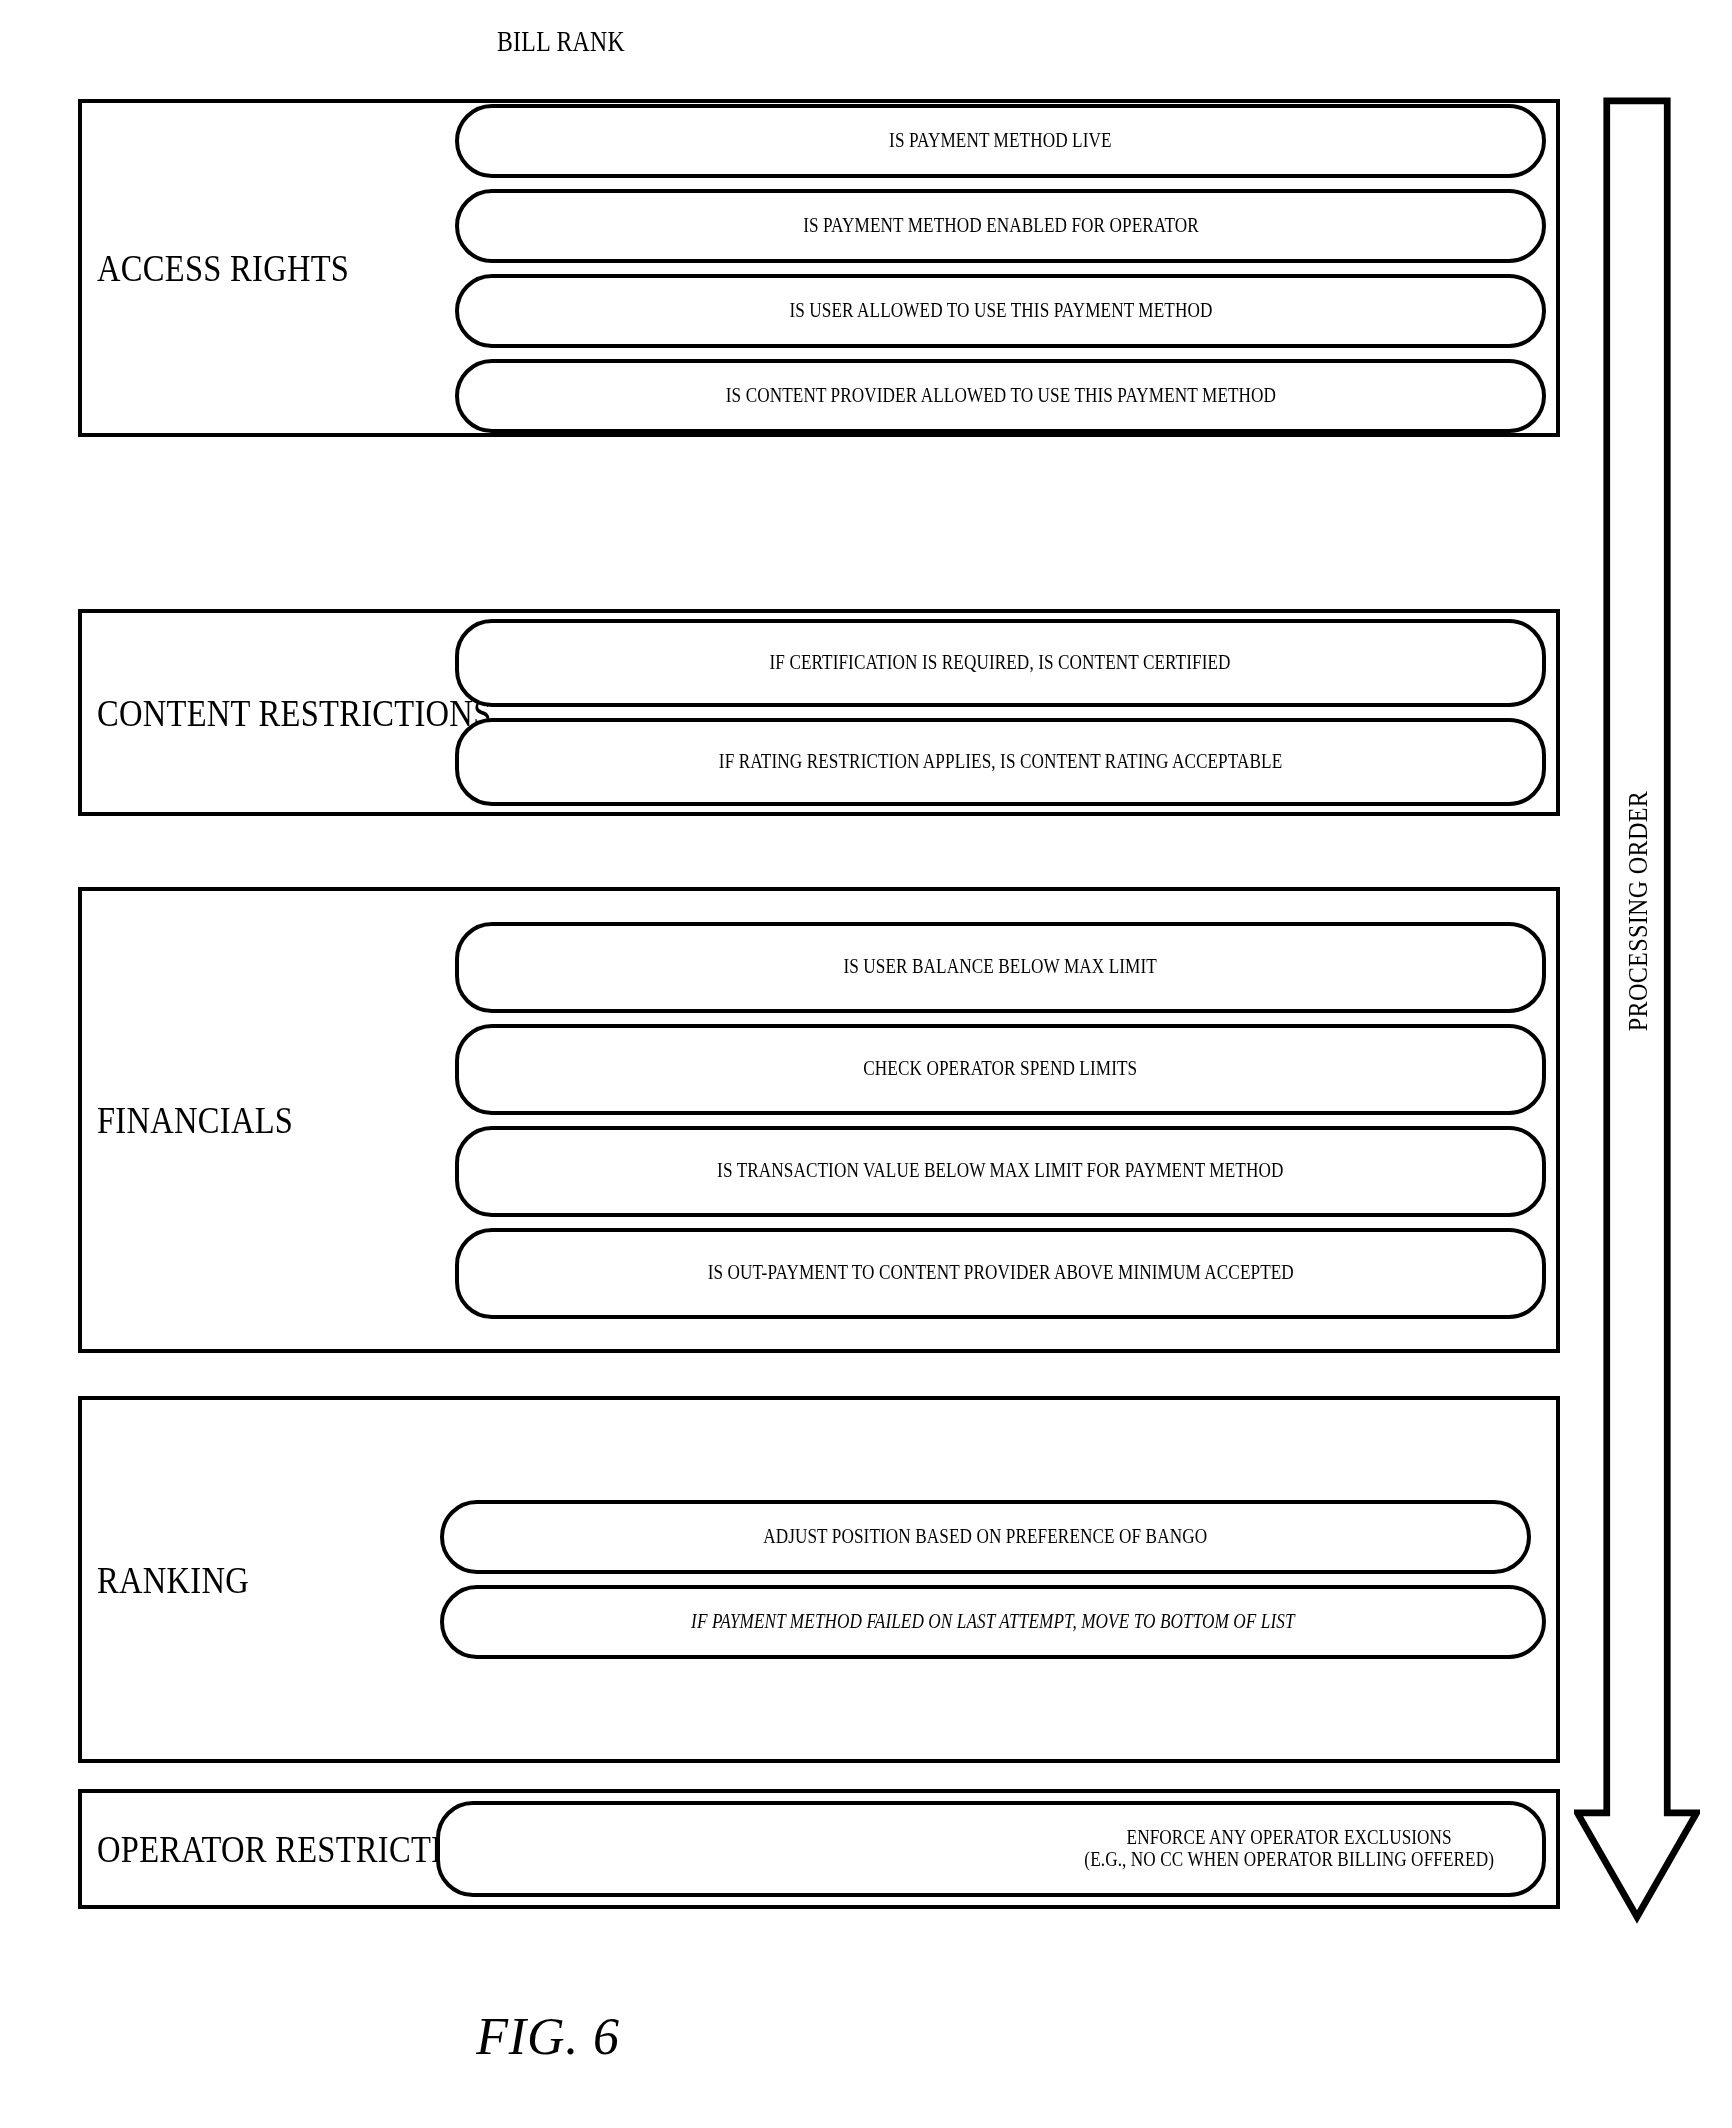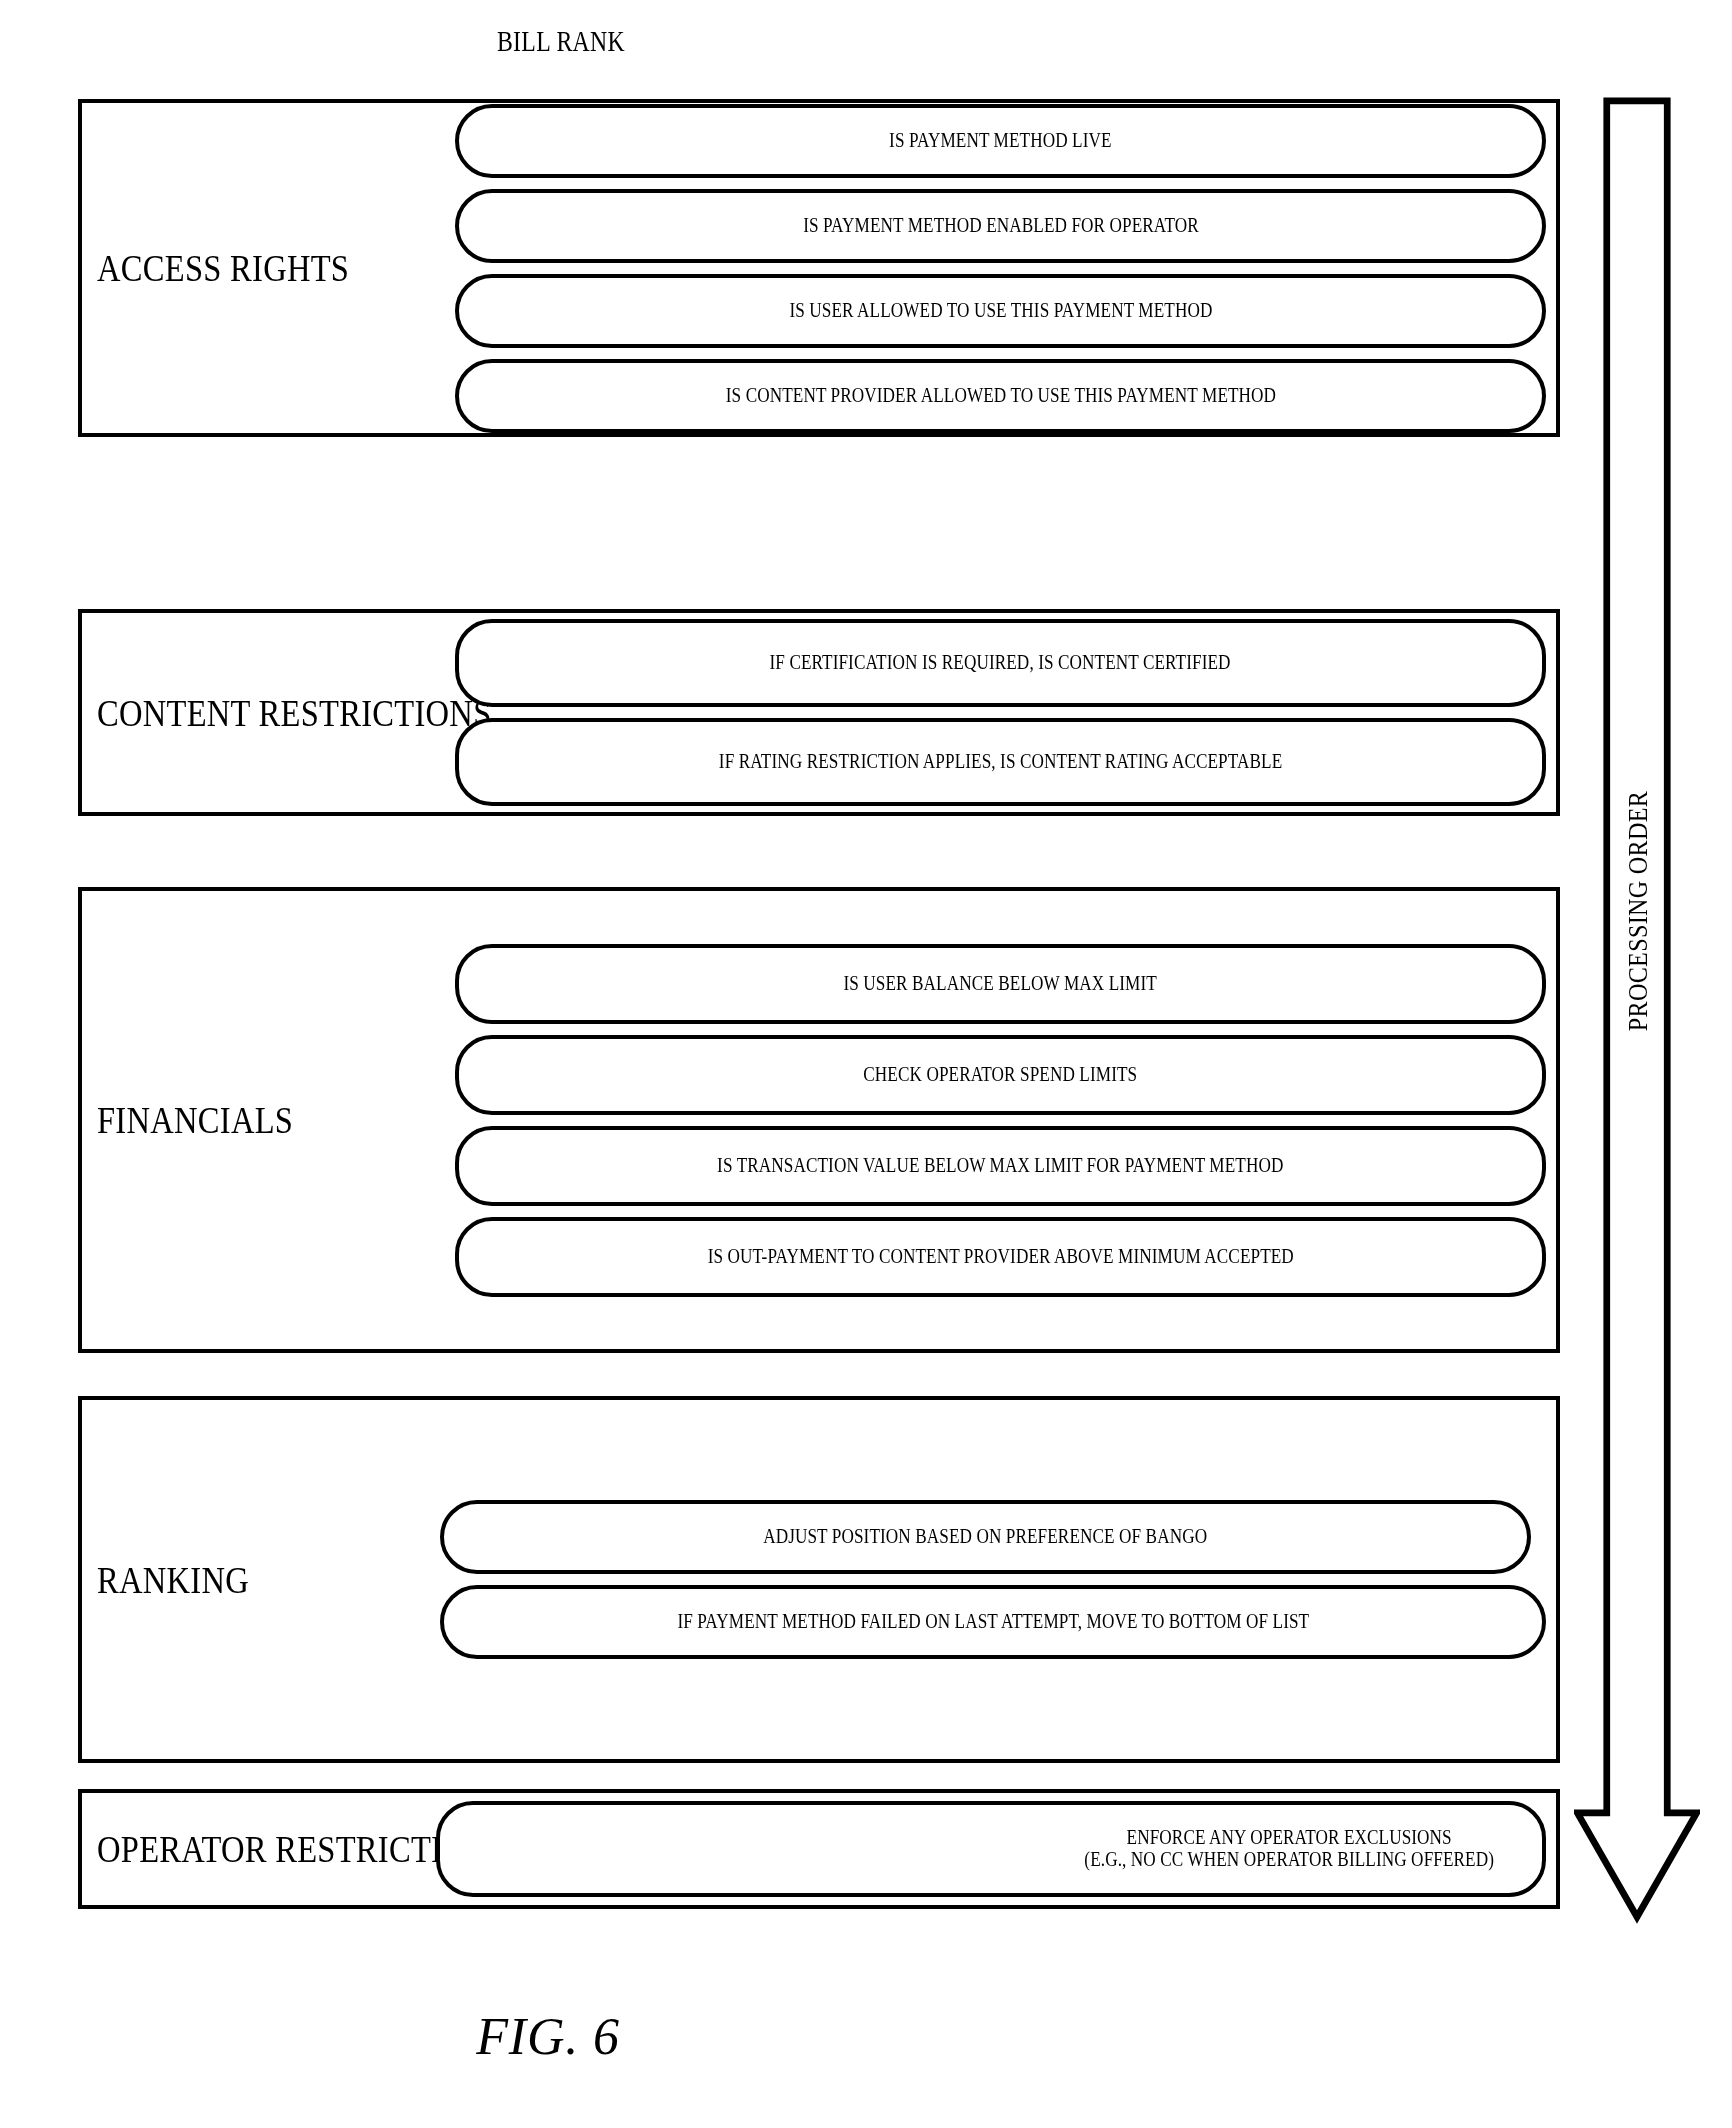--- a/index.html
+++ b/index.html
@@ -99,23 +99,23 @@
   .pill.two-line {
     white-space: normal;
   }
   .pill.two-line > span {
     white-space: pre-line;
   }
 
   
   .s-access   .pill { width: 1091px; height: 74px; }
   .s-content  .pill { width: 1091px; height: 88px; }
-  .s-fin      .pill { width: 1091px; height: 80px; text-align: right; }
+  .s-fin      .pill { width: 1091px; height: 91px; text-align: right; }
   .s-rank     .pill { width: 1091px; height: 74px; }
-  .s-rank     .pill.wide { width: 1106px; }
+  .s-rank     .pill.wide { width: 1106px; font-style: italic; }
   .s-oper     .pill { width: 1110px; height: 96px; justify-content: flex-end; }
 
   
   #arrow {
     position: absolute;
     left: 1574px;
     top: 94px;
     width: 126px;
     height: 1835px;
   }

